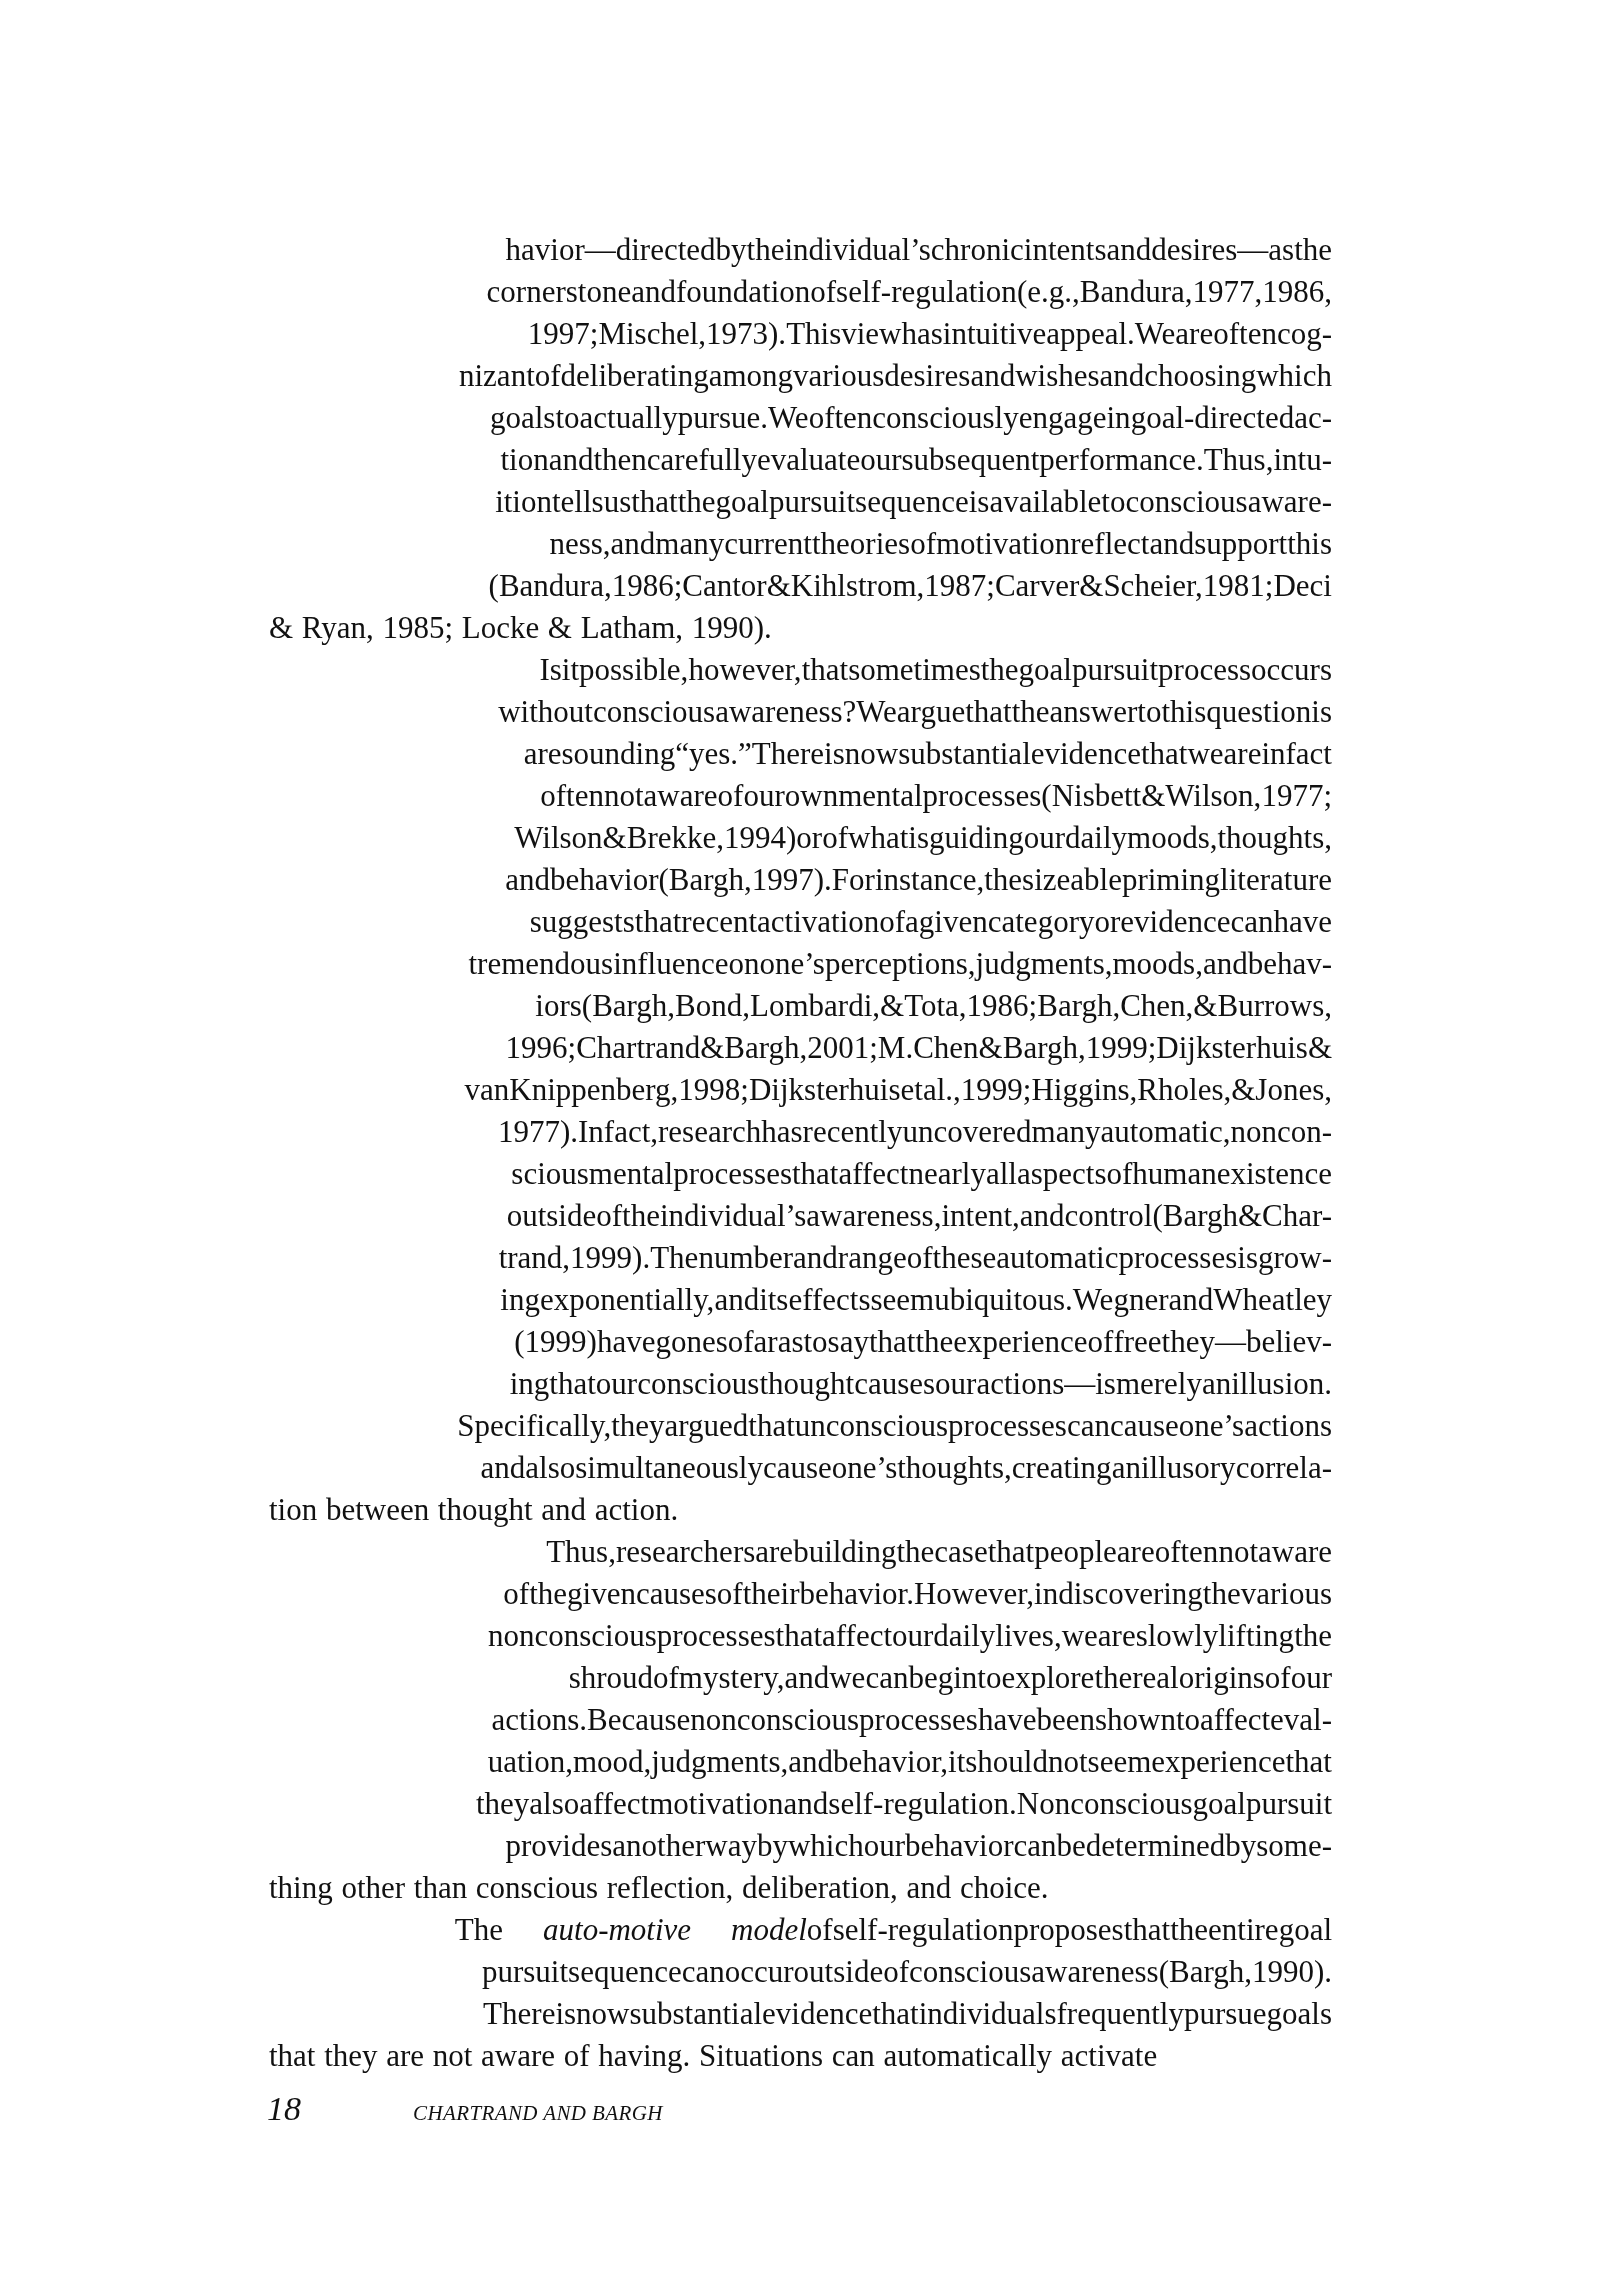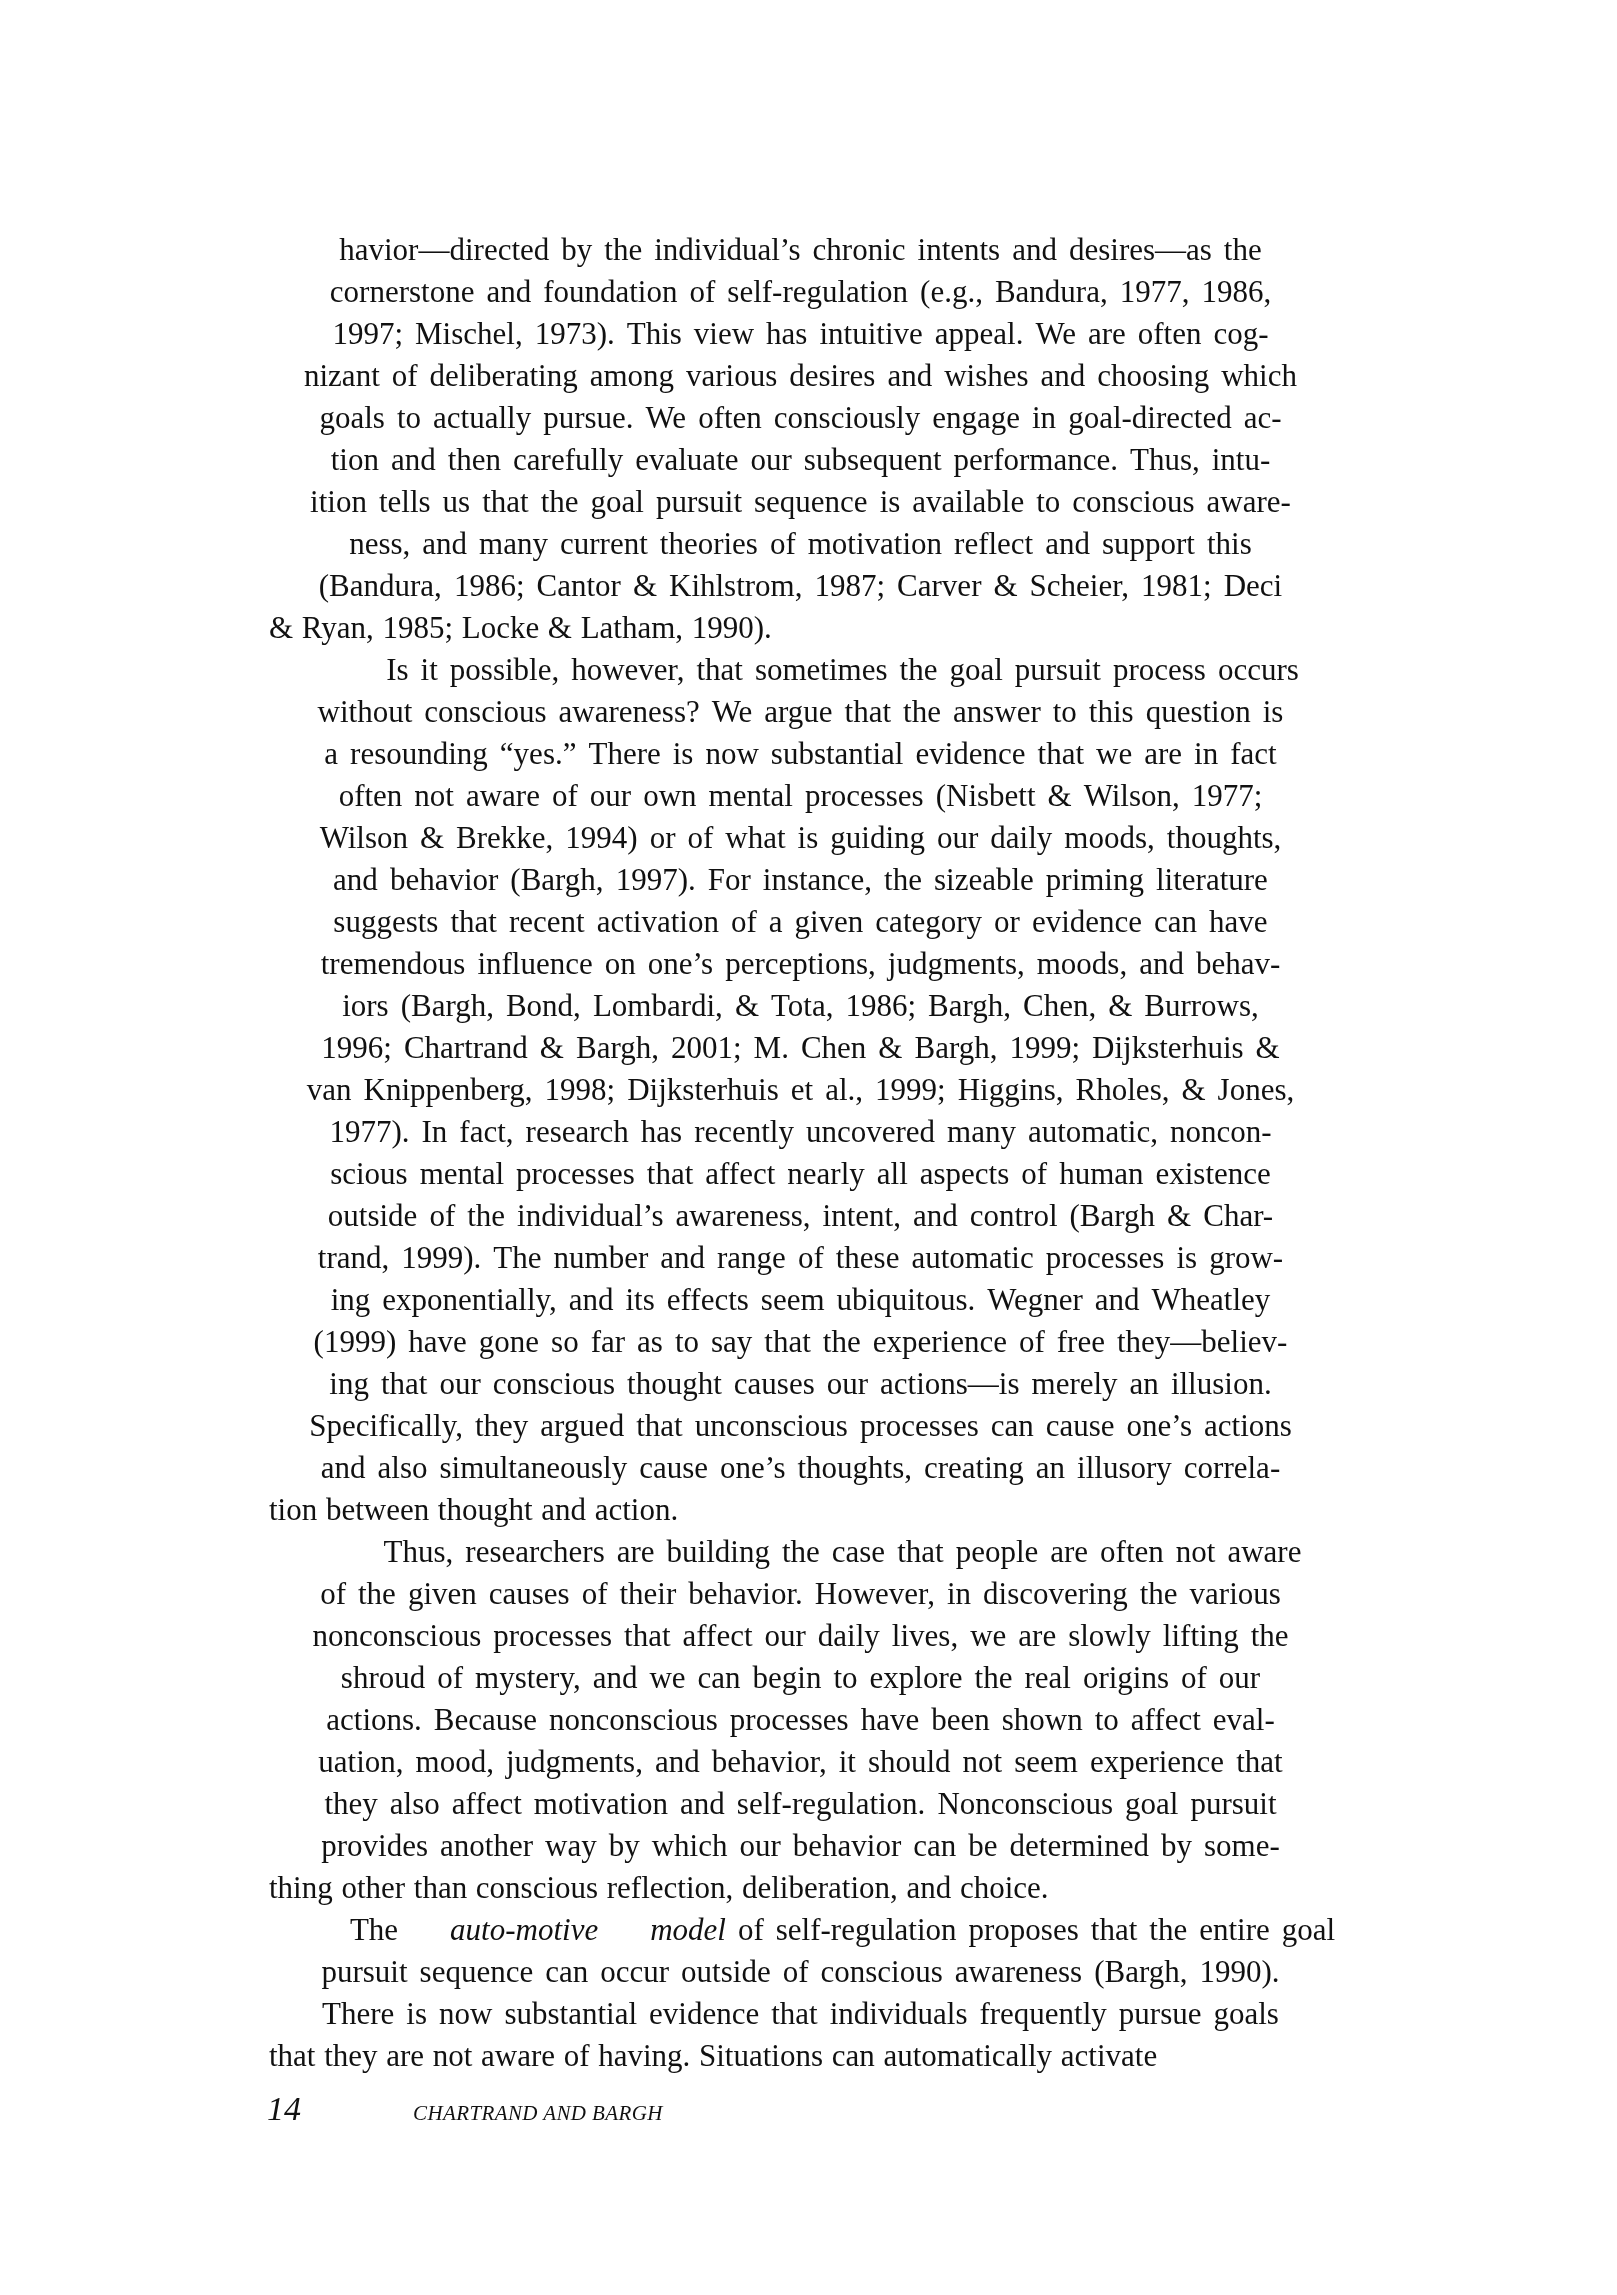--- a/index.html
+++ b/index.html
@@ -18,21 +18,21 @@
   .line.last { text-align-last: left; }
   .line.indent { padding-left: 84px; }
   .line .it { font-style: italic; margin-left: 40px; }
   .footer {
     position: absolute; left: 267px; top: 2092px;
     font-family: "Liberation Serif", "DejaVu Serif", serif; color: #111111;
   }
   .page-number { position: absolute; left: 0; top: 0; font-size: 34px; font-style: italic; line-height: 34px; }
   .running-head { position: absolute; left: 146px; top: 7.6px; font-size: 21px; font-style: italic; letter-spacing: 0.4px; line-height: 26px; white-space: nowrap; }
   
-  .j { display: flex; justify-content: center; gap: 12px; }
+  .j { display: flex; justify-content: flex-end; }
   .j.last { justify-content: flex-start; gap: 0.28em; }
 </style>
 </head>
 <body>
 
 <div class="page">
   <div class="text-block" id="text-block">
       <div>
         <div class="line j">
           <span>havior—directed</span>
@@ -600,17 +600,17 @@
           <span>having.</span>
           <span>Situations</span>
           <span>can</span>
           <span>automatically</span>
           <span>activate</span>
         </div>
       </div>
     </div>
 
   <div class="footer">
-    <span class="page-number">14</span>
+    <span class="page-number">18</span>
     <span class="running-head">CHARTRAND AND BARGH</span>
   </div>
 </div>
 
 
 </body></html>

